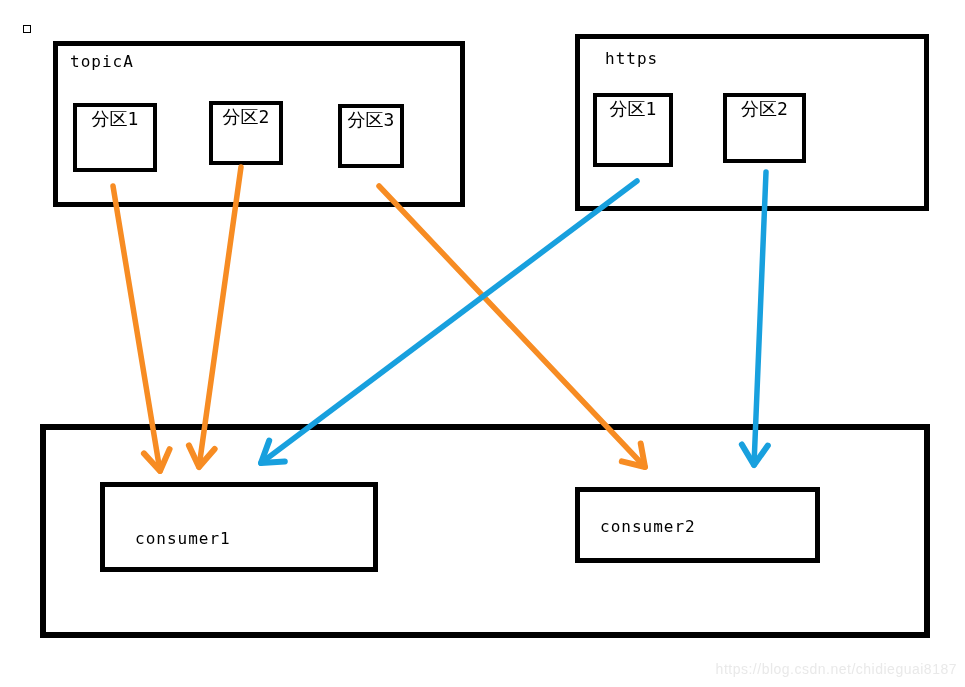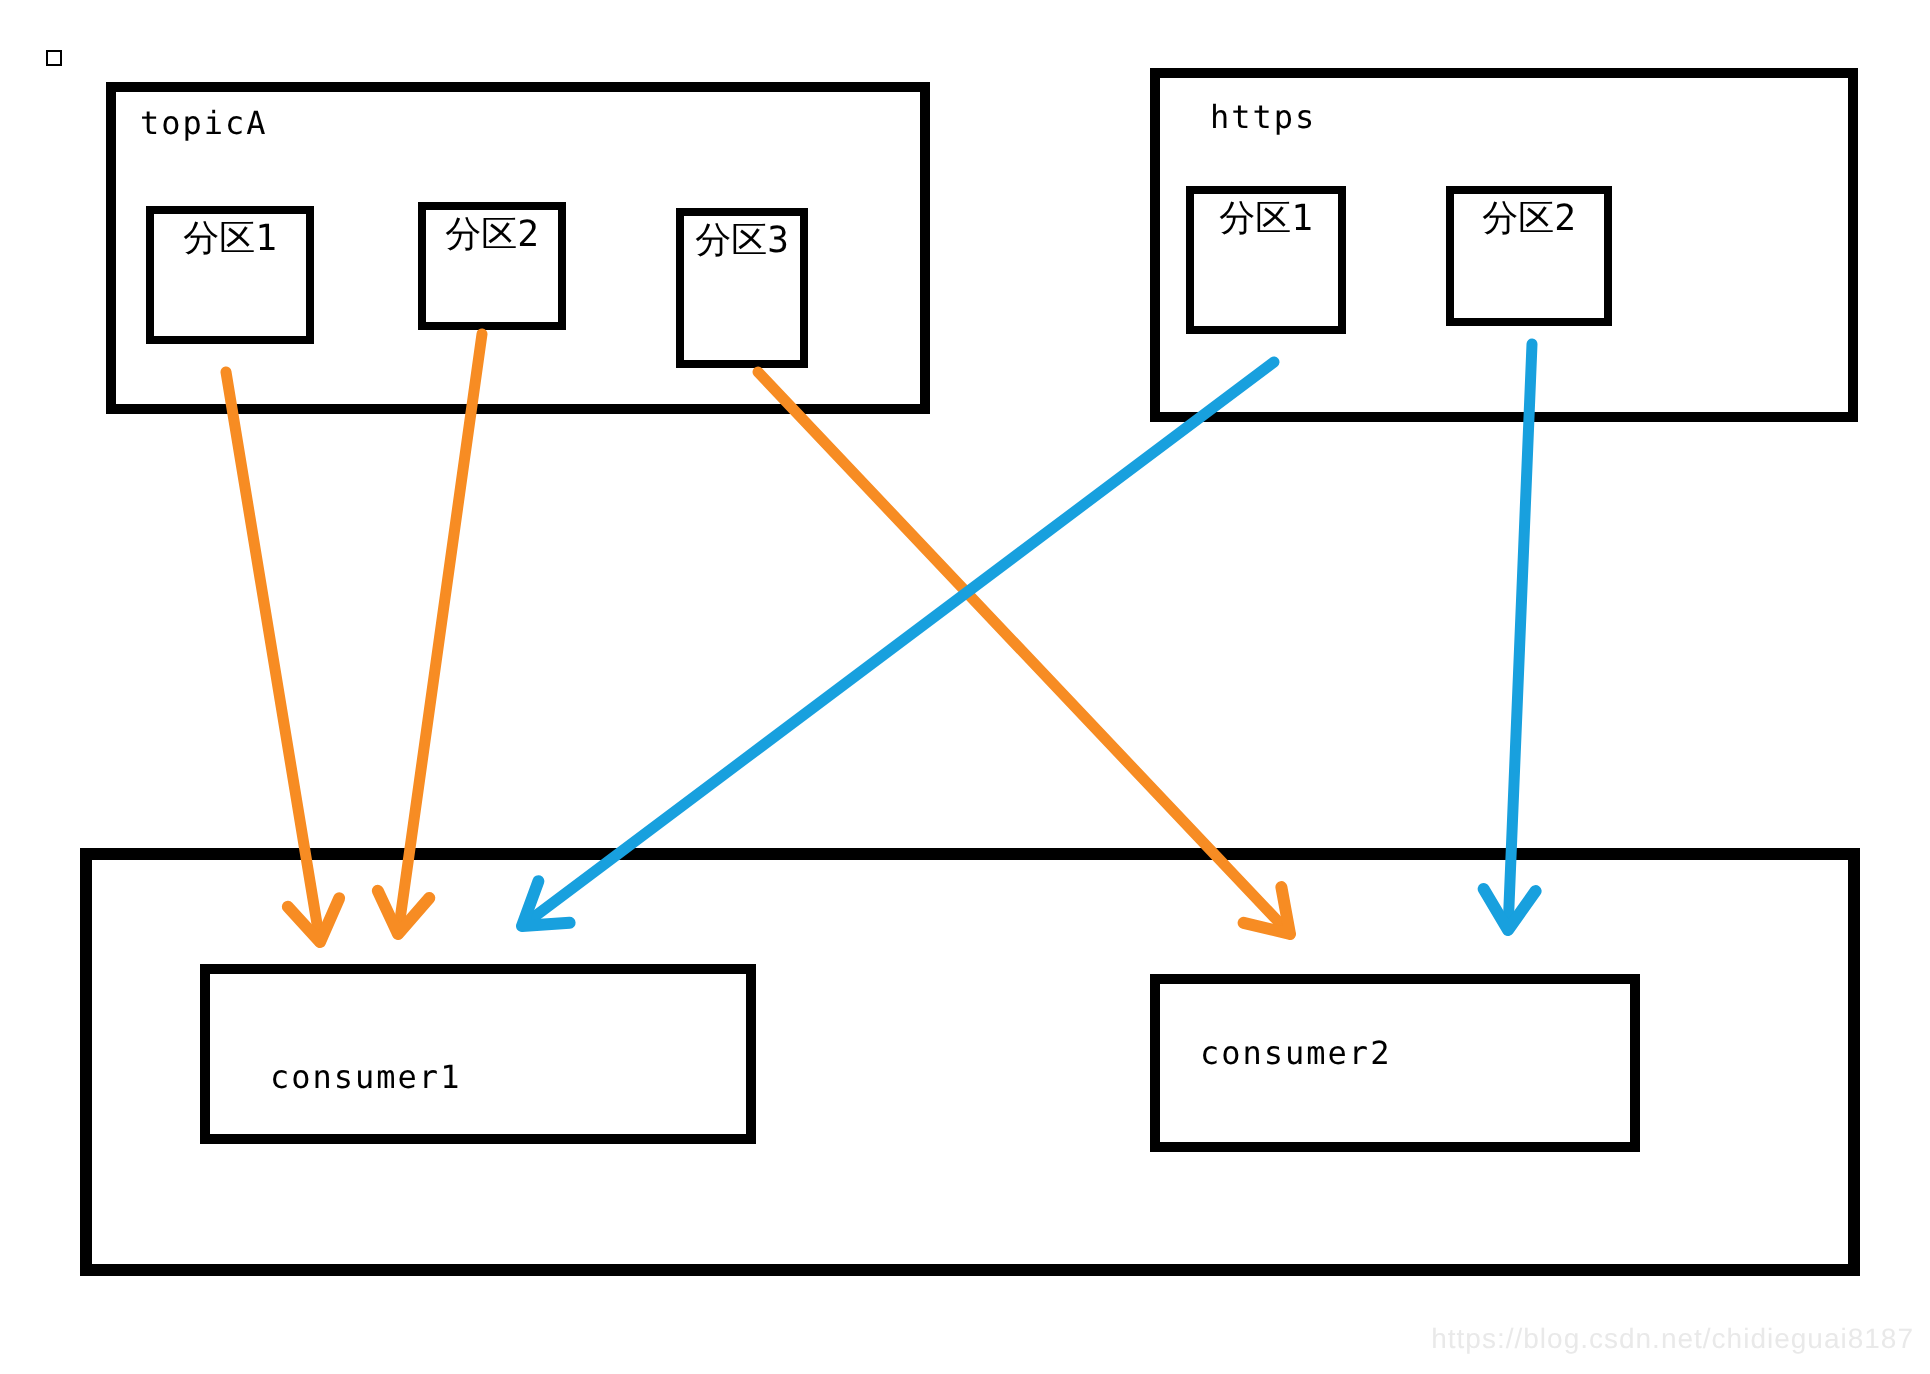--- a/index.html
+++ b/index.html
@@ -11,29 +11,29 @@
   .topic-label { position:absolute; font-size:16px; letter-spacing:1px; white-space:nowrap; }
   .partition { position:absolute; border:4px solid #000; display:flex; align-items:flex-start;
                justify-content:center; font-size:18px; white-space:nowrap; background:#fff; }
   .consumer-group { position:absolute; border:6px solid #000; background:#fff; }
   .consumer { position:absolute; border:5px solid #000; background:#fff; }
   .consumer-label { position:absolute; font-size:16px; letter-spacing:1px; white-space:nowrap; }
   #topicA { left:53px; top:41px; width:412px; height:166px; }
   #topicA .topic-label { left:12px; top:6px; }
   #pA1 { left:15px;  top:57px; width:84px; height:69px; }
   #pA2 { left:151px; top:55px; width:74px; height:64px; }
-  #pA3 { left:280px; top:58px; width:66px; height:80px; }
+  #pA3 { left:280px; top:58px; width:66px; height:64px; }
   #topicB { left:575px; top:34px; width:354px; height:177px; }
   #topicB .topic-label { left:25px; top:10px; }
   #pB1 { left:13px;  top:54px; width:80px; height:74px; }
   #pB2 { left:143px; top:54px; width:83px; height:70px; }
   #consumerGroup { left:40px; top:424px; width:890px; height:214px;padding-left:36px; }
   #consumer1 { left:54px;  top:52px; width:278px; height:90px; }
   #consumer1 .consumer-label { left:30px; top:42px; }
-  #consumer2 { left:529px; top:57px; width:245px; height:89px; }
+  #consumer2 { left:529px; top:57px; width:245px; height:76px; }
   #consumer2 .consumer-label { left:20px; top:25px; }
   #arrows { position:absolute; left:0; top:0; width:965px; height:687px; pointer-events:none; }
   .watermark { position:absolute; right:8px; bottom:10px; font-size:14px; letter-spacing:0.5px;
                font-family:"Liberation Sans","DejaVu Sans",sans-serif; }
 </style>
 </head>
 <body>
 
 <div class="corner-square"></div>
 

